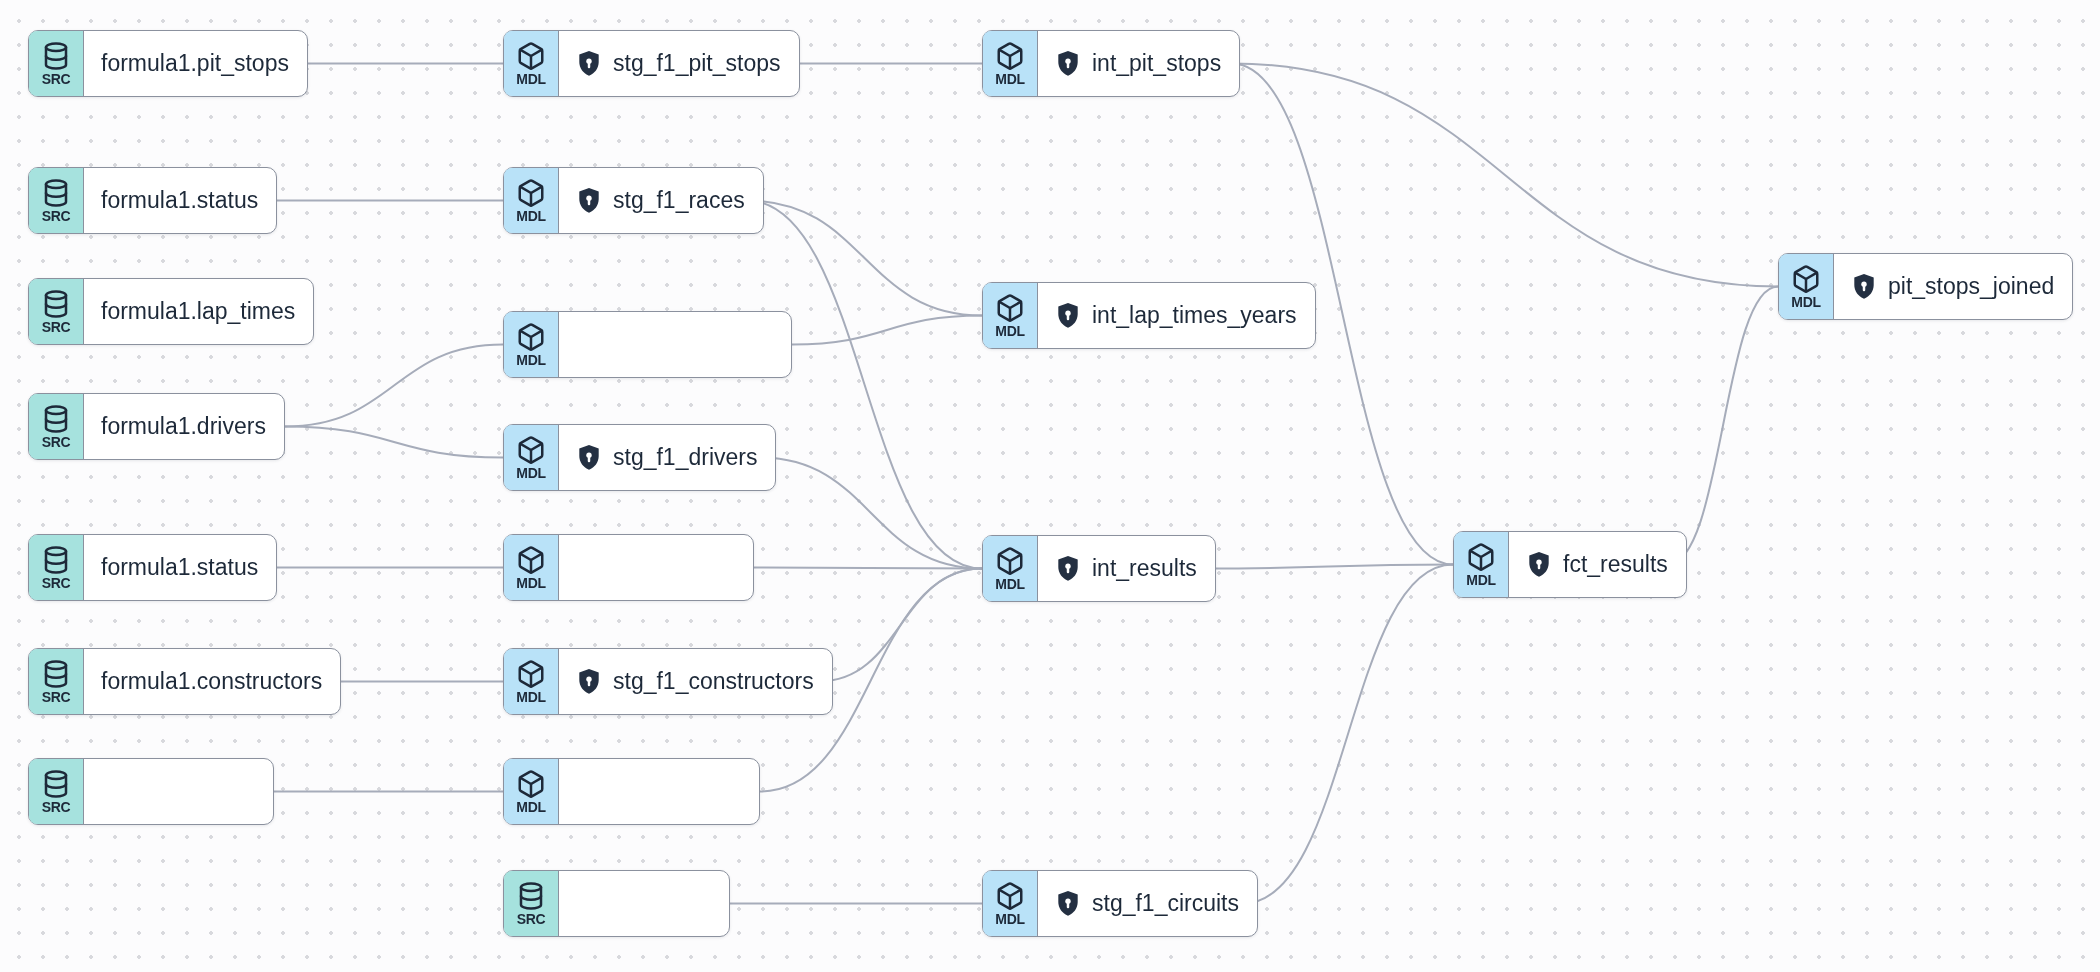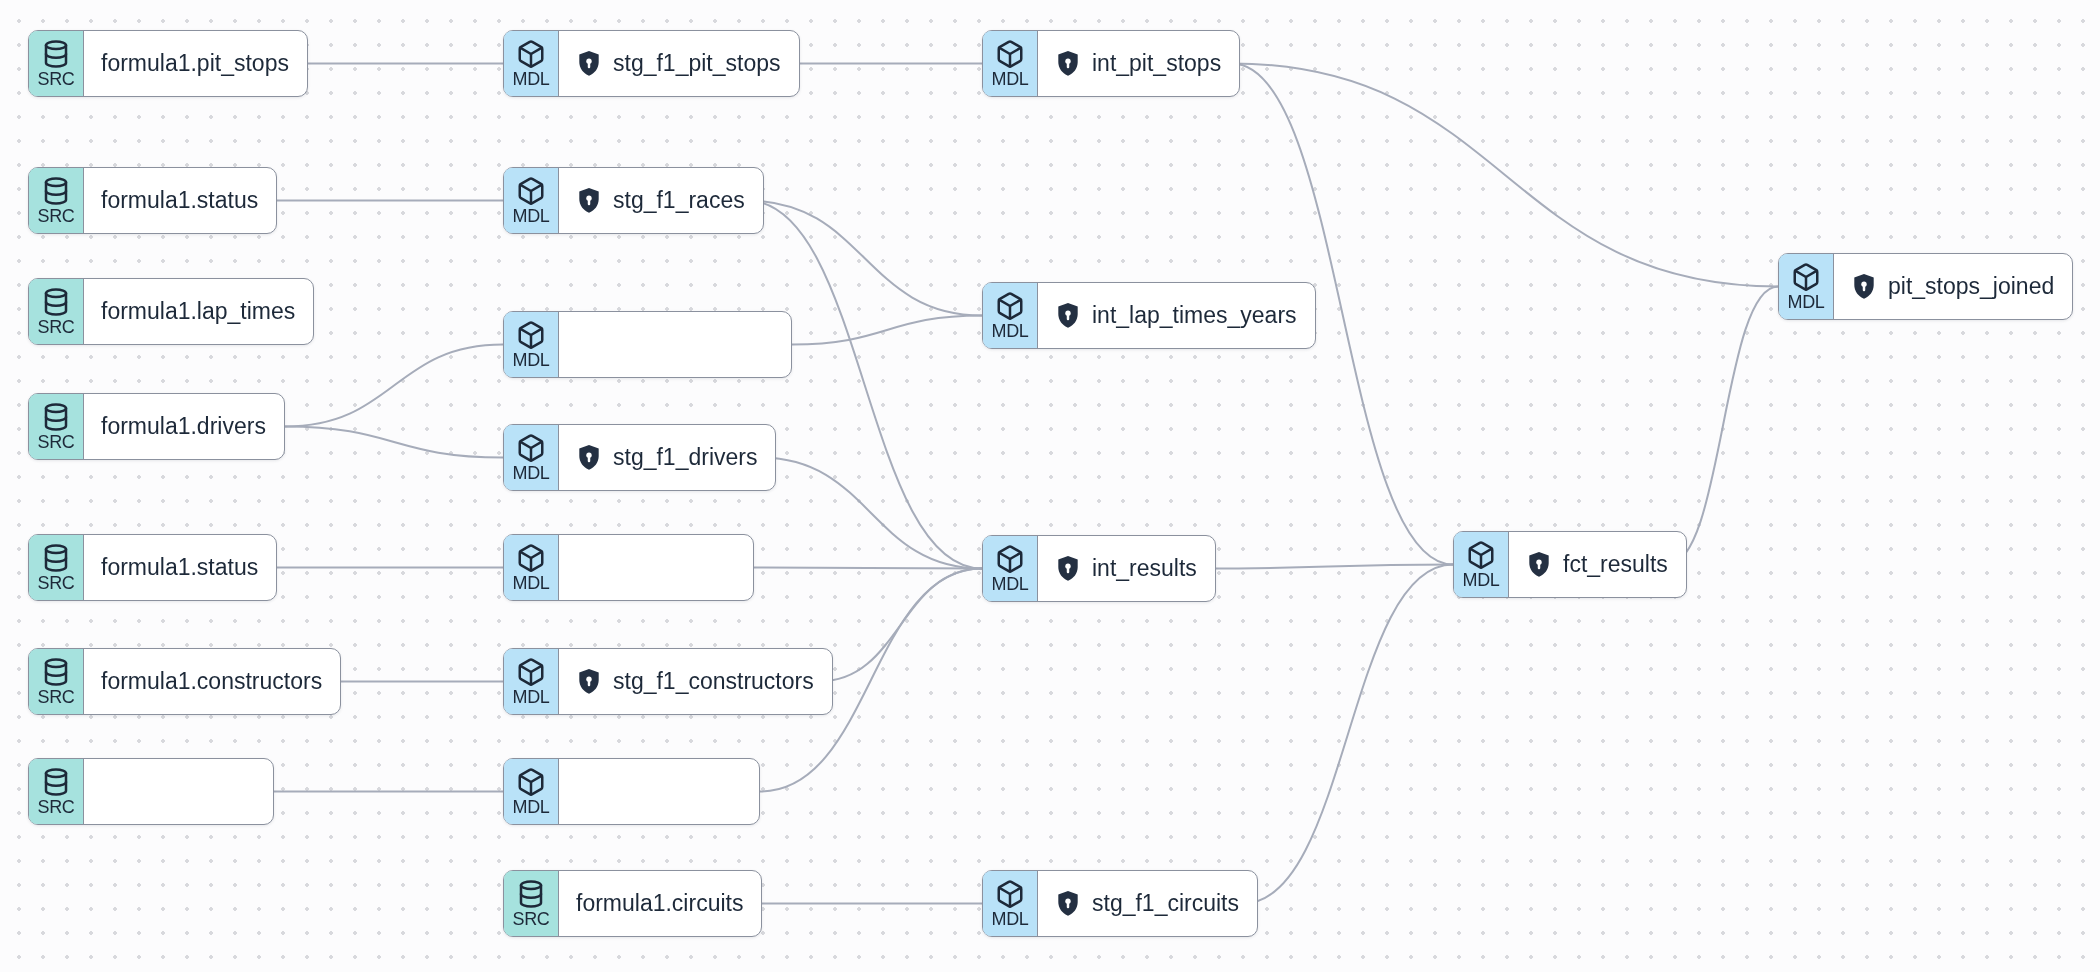--- a/index.html
+++ b/index.html
@@ -17,21 +17,21 @@
     border-radius:10px;box-sizing:border-box;cursor:pointer;
     box-shadow:0 1px 3px rgba(25,35,55,.10);
   }
   .badge{
     flex:0 0 54px;width:54px;display:flex;flex-direction:column;align-items:center;
     justify-content:center;border-right:1.5px solid var(--border,#8b919e);
     border-radius:8px 0 0 8px;
   }
   .badge-icon{display:flex;align-items:center;justify-content:center;color:var(--text,#1d2939);}
   .badge-icon svg{width:30px;height:30px;}
-  .badge-label{font-size:18px;font-weight:400;line-height:1.05;color:var(--text,#1d2939);margin-top:1px;letter-spacing:-.3px;text-align:center;}
+  .badge-label{font-size:14px;font-weight:700;line-height:1.05;color:var(--text,#1d2939);margin-top:1px;letter-spacing:-.3px;text-align:center;}
   .body{display:flex;align-items:center;gap:11px;padding:0 18px 0 17px;white-space:nowrap;}
   .label{font-size:23px;color:var(--text,#1d2939);}
   .shield{display:flex;align-items:center;color:var(--shield,#243042);}
   .shield svg{width:26px;height:28px;}
 </style>
 </head>
 <body>
 
 <div class="canvas">
   <svg class="edge-layer" width="2100" height="972" viewBox="0 0 2100 972" aria-hidden="true">
@@ -169,24 +169,20 @@
     <div class="badge" style="background: rgb(166, 226, 222);">
       <span class="badge-icon">
           <svg viewBox="0 0 24 24" fill="none" stroke="currentColor" stroke-width="2" stroke-linecap="round" stroke-linejoin="round">
             <ellipse cx="12" cy="5" rx="8" ry="3"></ellipse>
             <path d="M20 12c0 1.66-3.58 3-8 3s-8-1.34-8-3"></path>
             <path d="M4 5v14c0 1.66 3.58 3 8 3s8-1.34 8-3V5"></path>
           </svg>
         </span>
       <span class="badge-label">SRC</span>
     </div>
-    <div class="body">
-
-      <span class="label">formula1.circuits</span>
-    </div>
   </div>
     <div class="node" style="left: 503px; top: 30px; min-width: 282px;">
     <div class="badge" style="background: rgb(185, 226, 248);">
       <span class="badge-icon">
           <svg viewBox="0 0 24 24" fill="none" stroke="currentColor" stroke-width="2" stroke-linecap="round" stroke-linejoin="round">
             <path d="M21 16V8a2 2 0 0 0-1-1.73l-7-4a2 2 0 0 0-2 0l-7 4A2 2 0 0 0 3 8v8a2 2 0 0 0 1 1.73l7 4a2 2 0 0 0 2 0l7-4A2 2 0 0 0 21 16z"></path>
             <polyline points="3.27 6.96 12 12.01 20.73 6.96"></polyline>
             <line x1="12" y1="22.08" x2="12" y2="12"></line>
           </svg>
         </span>

